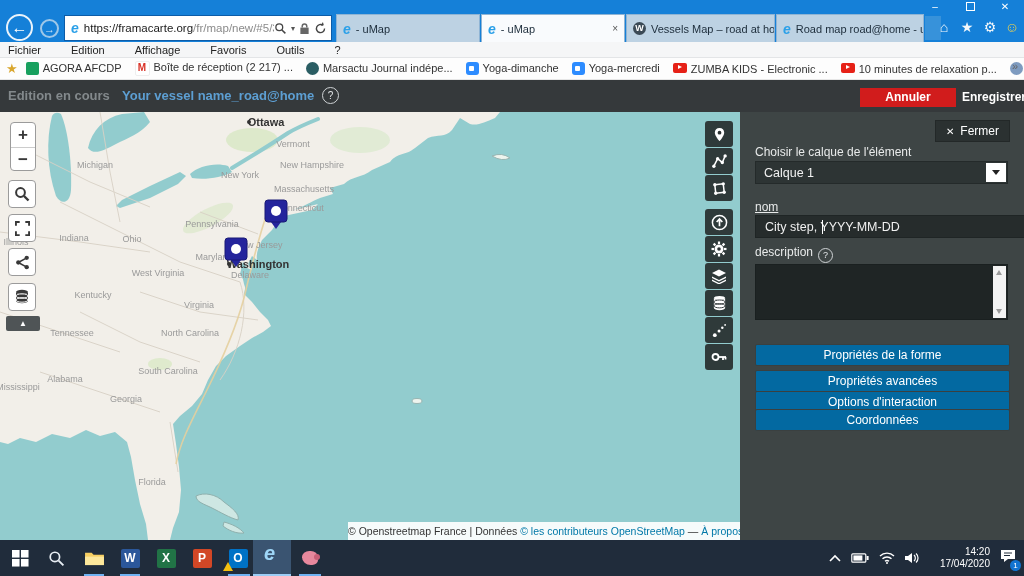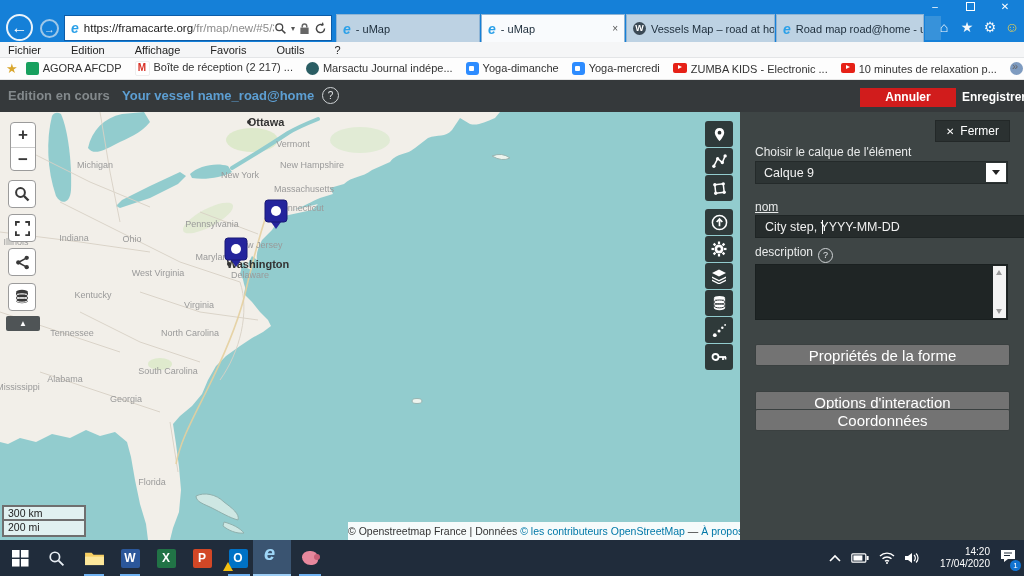--- a/index.html
+++ b/index.html
@@ -113,22 +113,22 @@
            font-size:12.5px;color:#f0f0f0;line-height:22px;padding-left:9px;box-sizing:border-box;}
   #inp-caret{position:absolute;left:66px;top:4px;width:1px;height:14px;background:#fff;}
   #inp-clear{position:absolute;right:7px;top:0;color:#cfcfcf;font-size:12px;line-height:22px;}
   #desc-help{display:inline-block;width:13px;height:13px;border:1px solid #cfd3d5;border-radius:50%;
              font-size:9px;line-height:13px;text-align:center;margin-left:5px;vertical-align:-2px;color:#e3e6e8;}
   #txt-desc{position:absolute;left:15px;top:152px;width:253px;height:56px;background:#1f2525;border:1px solid #1a2020;box-sizing:border-box;}
   #txt-scroll{position:absolute;right:1px;top:1px;width:13px;height:52px;background:#f3f3f3;}
   .scr-arrow{position:absolute;left:3px;width:0;height:0;border-left:3.5px solid transparent;border-right:3.5px solid transparent;}
   .scr-up{top:4px;border-bottom:5px solid #9a9a9a;}
   .scr-dn{bottom:4px;border-top:5px solid #9a9a9a;}
-  .pbtn{position:absolute;left:15px;width:255px;height:22px;background:#737373;border:1px solid #3a4040;border-radius:2px;
-        font-size:15px;color:#fff;text-align:center;line-height:21px;box-sizing:border-box;}
+  .pbtn{position:absolute;left:15px;width:255px;height:22px;background:#0369a1;border:1px solid #3a4040;border-radius:2px;
+        font-size:12px;color:#fff;text-align:center;line-height:21px;box-sizing:border-box;}
 
   
   #taskbar{position:absolute;left:0;top:540px;width:1024px;height:36px;background:#202c3b;z-index:70;}
   .tbic{position:absolute;top:7px;width:24px;height:22px;display:flex;align-items:center;justify-content:center;}
   .offsq{width:19px;height:19px;border-radius:2px;color:#fff;font-weight:bold;font-size:12px;line-height:19px;text-align:center;}
   .underline{position:absolute;top:34px;height:2px;background:#6fb2f2;}
   #ie-active{position:absolute;left:253px;top:0;width:38px;height:36px;background:rgba(108,160,214,.35);}
   #ie-active .ie-e{font-size:20px;color:#9ed6f7;}
   #outlook-warn{position:absolute;left:-3px;bottom:-2px;width:0;height:0;border-left:5px solid transparent;
                 border-right:5px solid transparent;border-bottom:9px solid #f4c010;}
@@ -458,57 +458,54 @@
         <svg width="16" height="16" viewBox="0 0 16 16">
           <circle cx="4.5" cy="8" r="3" fill="none" stroke="#fff" stroke-width="1.8"></circle>
           <line x1="7.5" y1="8" x2="15" y2="8" stroke="#fff" stroke-width="1.8"></line>
           <line x1="12" y1="8" x2="12" y2="11" stroke="#fff" stroke-width="1.8"></line>
           <line x1="14.5" y1="8" x2="14.5" y2="10.5" stroke="#fff" stroke-width="1.8"></line>
         </svg>
       </div>
     </div>
 
     
-    <div id="scalectl">
-      <div class="line">300 km</div>
-      <div class="line">200 mi</div>
-    </div>
 
     
     <div id="attrib">
       <span>© Openstreetmap France | Données </span><a>© les contributeurs OpenStreetMap</a><span> — </span><a>À propos</a>
     </div>
   </div>
 
   <div id="panel">
     <div id="btn-fermer">
       <span class="x">✕</span><span>Fermer</span>
     </div>
     <div class="plabel" style="top:33px;">Choisir le calque de l'élément</div>
     <div id="sel-calque">
-      <span>Calque 9</span>
+      <span>Calque 1</span>
       <span id="sel-arrow"></span>
     </div>
     <div class="plabel" style="top:88px;text-decoration:underline;">nom</div>
     <div id="inp-nom">
       <span>City step, YYYY-MM-DD</span>
       <span id="inp-caret"></span>
       <span id="inp-clear">×</span>
     </div>
     <div class="plabel" style="top:133px;">
       <span>description</span><span id="desc-help">?</span>
     </div>
     <div id="txt-desc">
       <span></span>
       <div id="txt-scroll">
         <div class="scr-arrow scr-up"></div>
         <div class="scr-arrow scr-dn"></div>
       </div>
     </div>
     <div class="pbtn" style="top:232px;">Propriétés de la forme</div>
+    <div class="pbtn" style="top:258px;">Propriétés avancées</div>
     <div class="pbtn" style="top:279px;">Options d'interaction</div>
     <div class="pbtn" style="top:297px;">Coordonnées</div>
   </div>
 
   <div id="taskbar">
     <div class="tbic" style="left:8px;">
       <svg width="17" height="17" viewBox="0 0 18 18" fill="#fff">
         <rect x="0" y="0" width="8" height="8"></rect>
           <rect x="9.5" y="0" width="8" height="8"></rect>
         <rect x="0" y="9.5" width="8" height="8"></rect>

